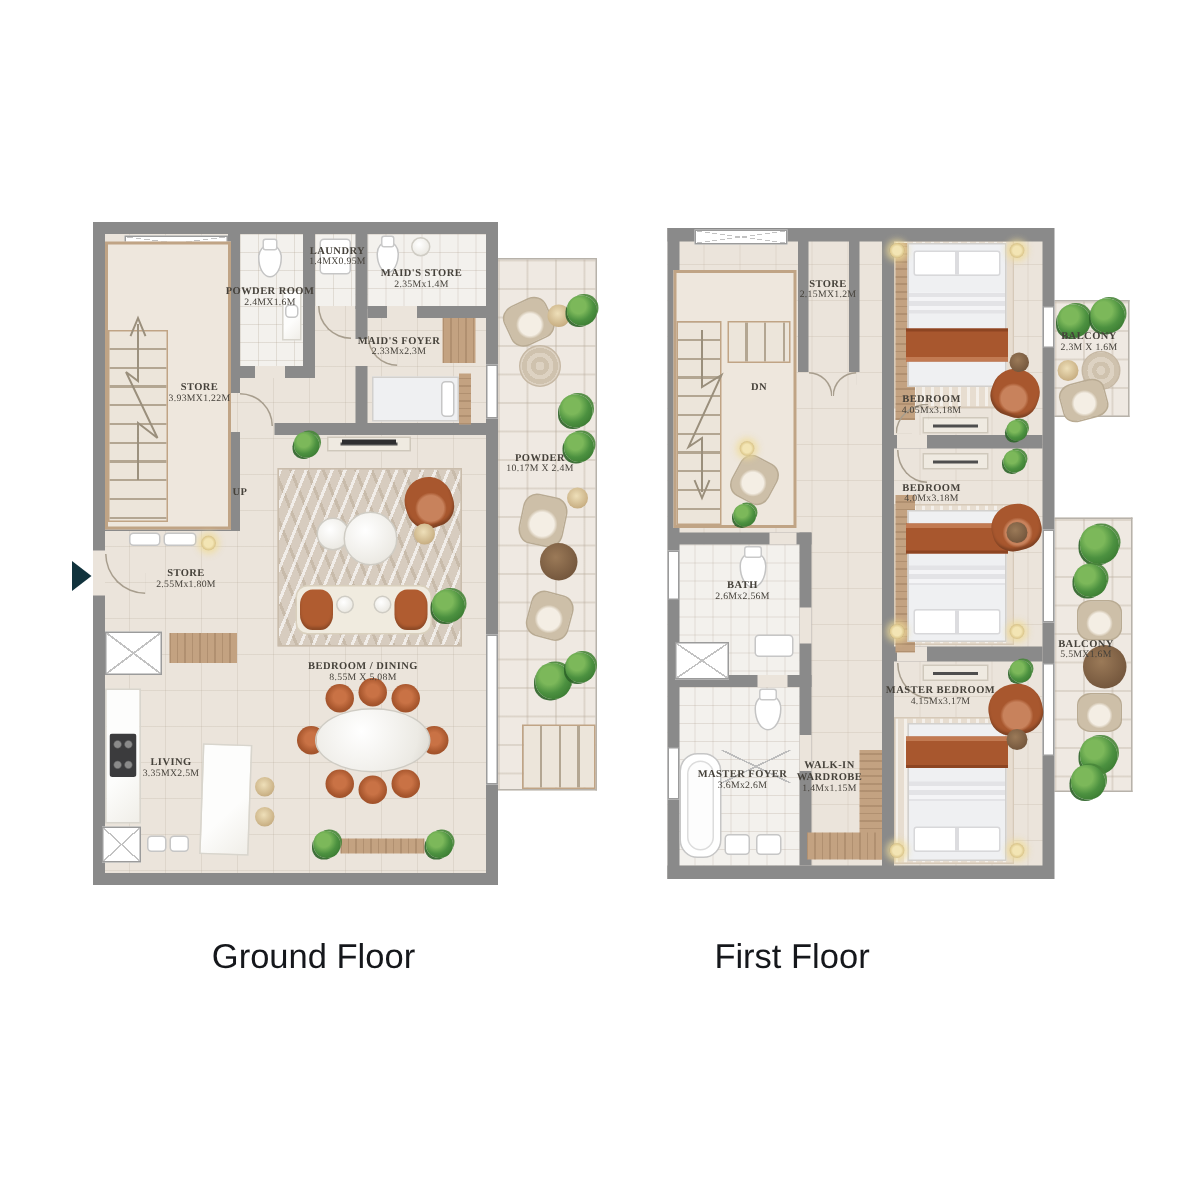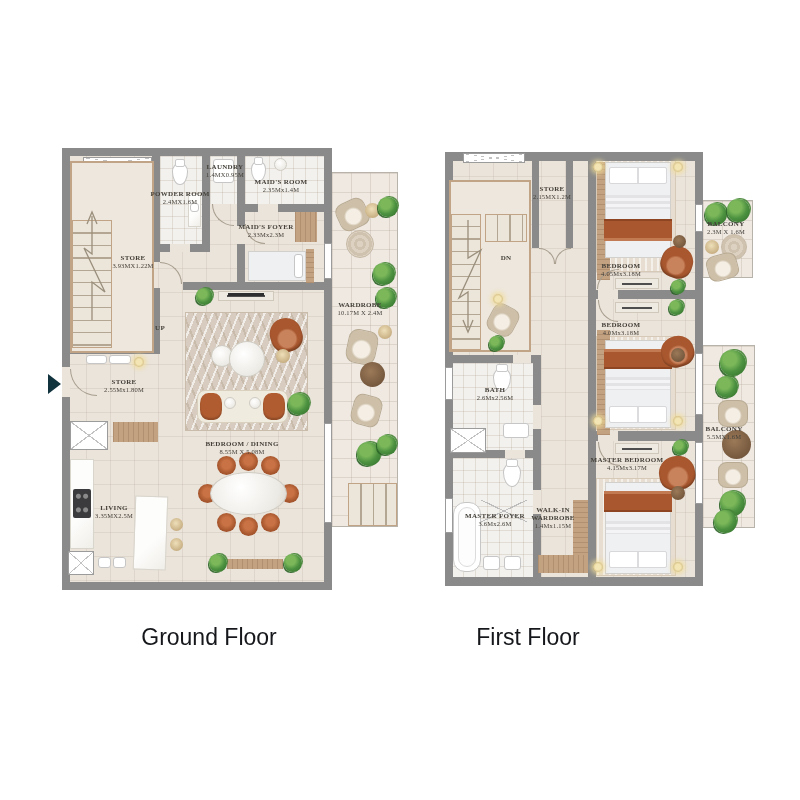--- a/index.html
+++ b/index.html
@@ -183,21 +183,21 @@
     </div>
     <div class="rlabel" style="left:120px;top:53px;">
       <div class="nm">POWDER ROOM</div>
       <div class="dm">2.4MX1.6M</div>
     </div>
     <div class="rlabel" style="left:165px;top:26px;">
       <div class="nm">LAUNDRY</div>
       <div class="dm">1.4MX0.95M</div>
     </div>
     <div class="rlabel" style="left:221px;top:41px;">
-      <div class="nm">MAID'S ROOM</div>
+      <div class="nm">MAID'S STORE</div>
       <div class="dm">2.35Mx1.4M</div>
     </div>
     <div class="rlabel" style="left:206px;top:86px;">
       <div class="nm">MAID'S FOYER</div>
       <div class="dm">2.33Mx2.3M</div>
     </div>
     <div class="rlabel" style="left:100px;top:183px;">
       <div class="nm">UP</div>
     </div>
     <div class="rlabel" style="left:64px;top:241px;">
@@ -206,21 +206,21 @@
     </div>
     <div class="rlabel" style="left:182px;top:303px;">
       <div class="nm">BEDROOM / DINING</div>
       <div class="dm">8.55M X 5.08M</div>
     </div>
     <div class="rlabel" style="left:54px;top:367px;">
       <div class="nm">LIVING</div>
       <div class="dm">3.35MX2.5M</div>
     </div>
     <div class="rlabel" style="left:300px;top:164px;">
-      <div class="nm">WARDROBE</div>
+      <div class="nm">POWDER</div>
       <div class="dm">10.17M X 2.4M</div>
     </div>
   </div>
 
   <div class="entry" style="left:48px;top:374px;"></div>
 
   <div class="fp" style="left:443px;top:150px;width:315px;height:440px;">
 
     <div class="floor" style="left:2px;top:2px;width:256px;height:434px;"></div>
     <div class="out" style="left:260px;top:50px;width:50px;height:78px;border-left:none;"></div>

